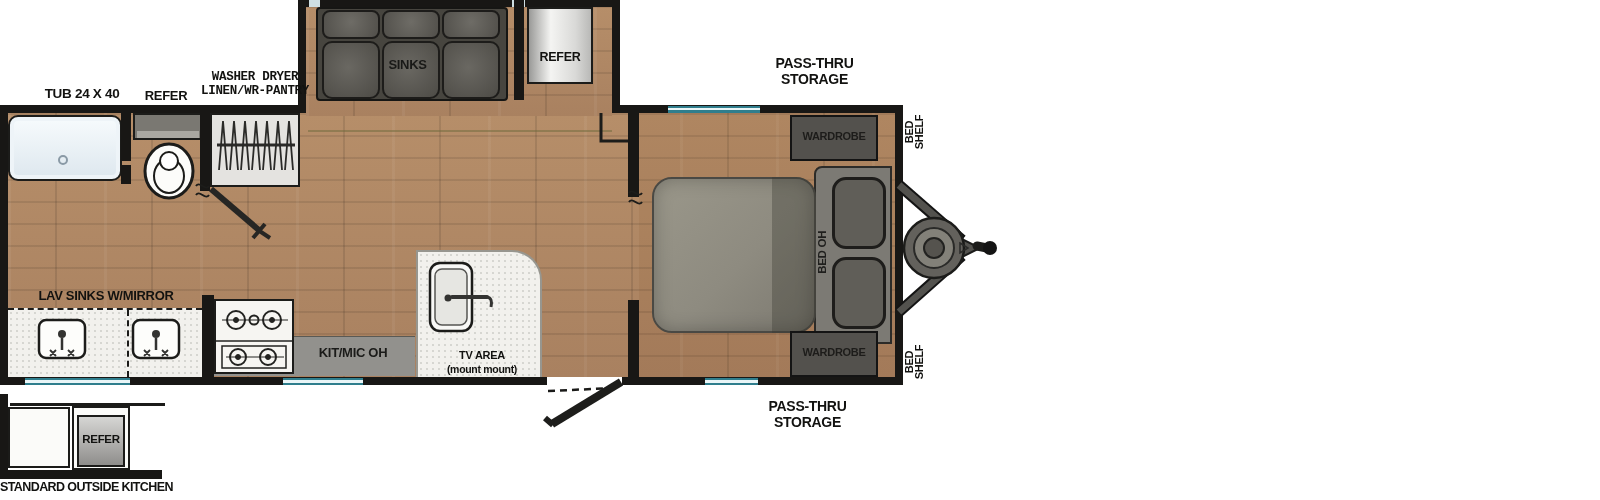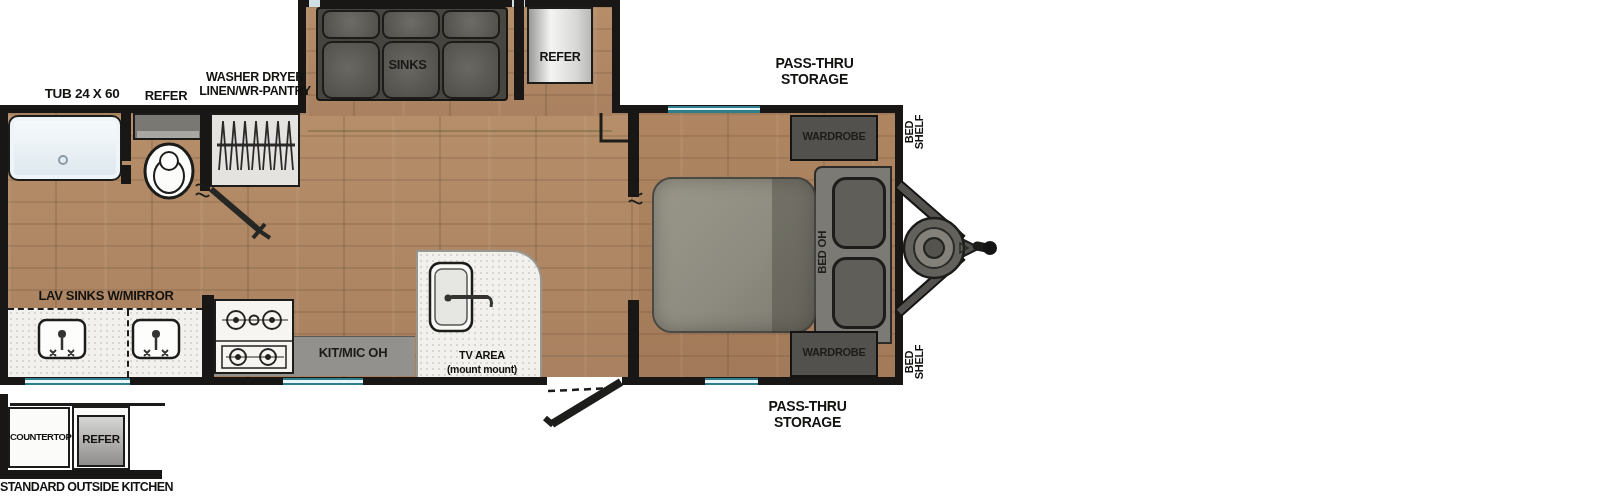--- a/index.html
+++ b/index.html
@@ -189,23 +189,23 @@
       <polygon points="952,234 952,262 980,248" fill="#53524e" stroke="#1c1c1a" stroke-width="2"></polygon>
       <circle cx="934" cy="248" r="30" fill="#63615c" stroke="#1c1c1a" stroke-width="2.5"></circle>
       <circle cx="934" cy="248" r="20" fill="#838179" stroke="#2a2a28" stroke-width="2"></circle>
       <circle cx="934" cy="248" r="10" fill="#55534e" stroke="#222220" stroke-width="2"></circle>
       <path d="M960,243 l8,5 l-8,5 z" fill="none" stroke="#2a2a28" stroke-width="1.5"></path>
       <line x1="977" y1="246" x2="987" y2="248" stroke="#1c1c1a" stroke-width="9" stroke-linecap="round"></line>
       <circle cx="990" cy="248" r="7" fill="#141414"></circle>
     </g>
   </svg>
 
-  <div class="lbl" style="left:20px; top:87px; width:124px; font-size:13.5px;">TUB 24 X 60</div>
+  <div class="lbl" style="left:20px; top:87px; width:124px; font-size:13.5px;">TUB 24 X 40</div>
   <div class="lbl" style="left:136px; top:89px; width:60px; font-size:13px;">REFER</div>
-  <div class="lbl" style="left:198px; top:71px; width:114px; font-size:12.5px;">
+  <div class="lbl" style="left:198px; top:71px; width:114px; font-size:12.5px;font-family:Liberation Mono, monospace;">
     <span style="display:block;">WASHER DRYER</span>
     <span style="display:block;">LINEN/WR-PANTRY</span>
   </div>
   <div class="lbl" style="left:355px; top:58px; width:105px; font-size:13px; color:#191917;">SINKS</div>
   <div class="lbl" style="left:527px; top:51px; width:66px; font-size:12.5px;">REFER</div>
 
   <div class="lbl" style="left:757px; top:55px; width:115px; font-size:14px; line-height:16px;">
     <span style="display:block;">PASS-THRU</span>
     <span style="display:block;">STORAGE</span>
   </div>
@@ -226,17 +226,16 @@
     <span style="display:block;">SHELF</span>
   </div>
 
   <div class="lbl rot" style="left:790px; top:246px; width:64px; font-size:11.5px; color:#1f1f1d;">BED OH</div>
 
   <div class="lbl" style="left:8px; top:289px; width:196px; font-size:13px;">LAV SINKS W/MIRROR</div>
   <div class="lbl" style="left:288px; top:346px; width:130px; font-size:13px; color:#1b1b19;">KIT/MIC OH</div>
   <div class="lbl" style="left:428px; top:349px; width:108px; font-size:11px;">TV AREA</div>
   <div class="lbl" style="left:428px; top:364px; width:108px; font-size:10.5px;">(mount mount)</div>
 
-  <div class="lbl" style="left:10px; top:409px; width:58px; height:57px; font-size:9.5px; line-height:55px; letter-spacing:-0.5px;">COUNTERTOP</div>
   <div class="lbl" style="left:77px; top:415px; width:48px; height:52px; font-size:11.5px; line-height:48px;">REFER</div>
   <div class="lbl" style="left:0; top:481px; width:170px; font-size:12.5px; letter-spacing:-0.6px;">STANDARD OUTSIDE KITCHEN</div>
 
 </div>
 
 </body></html>

